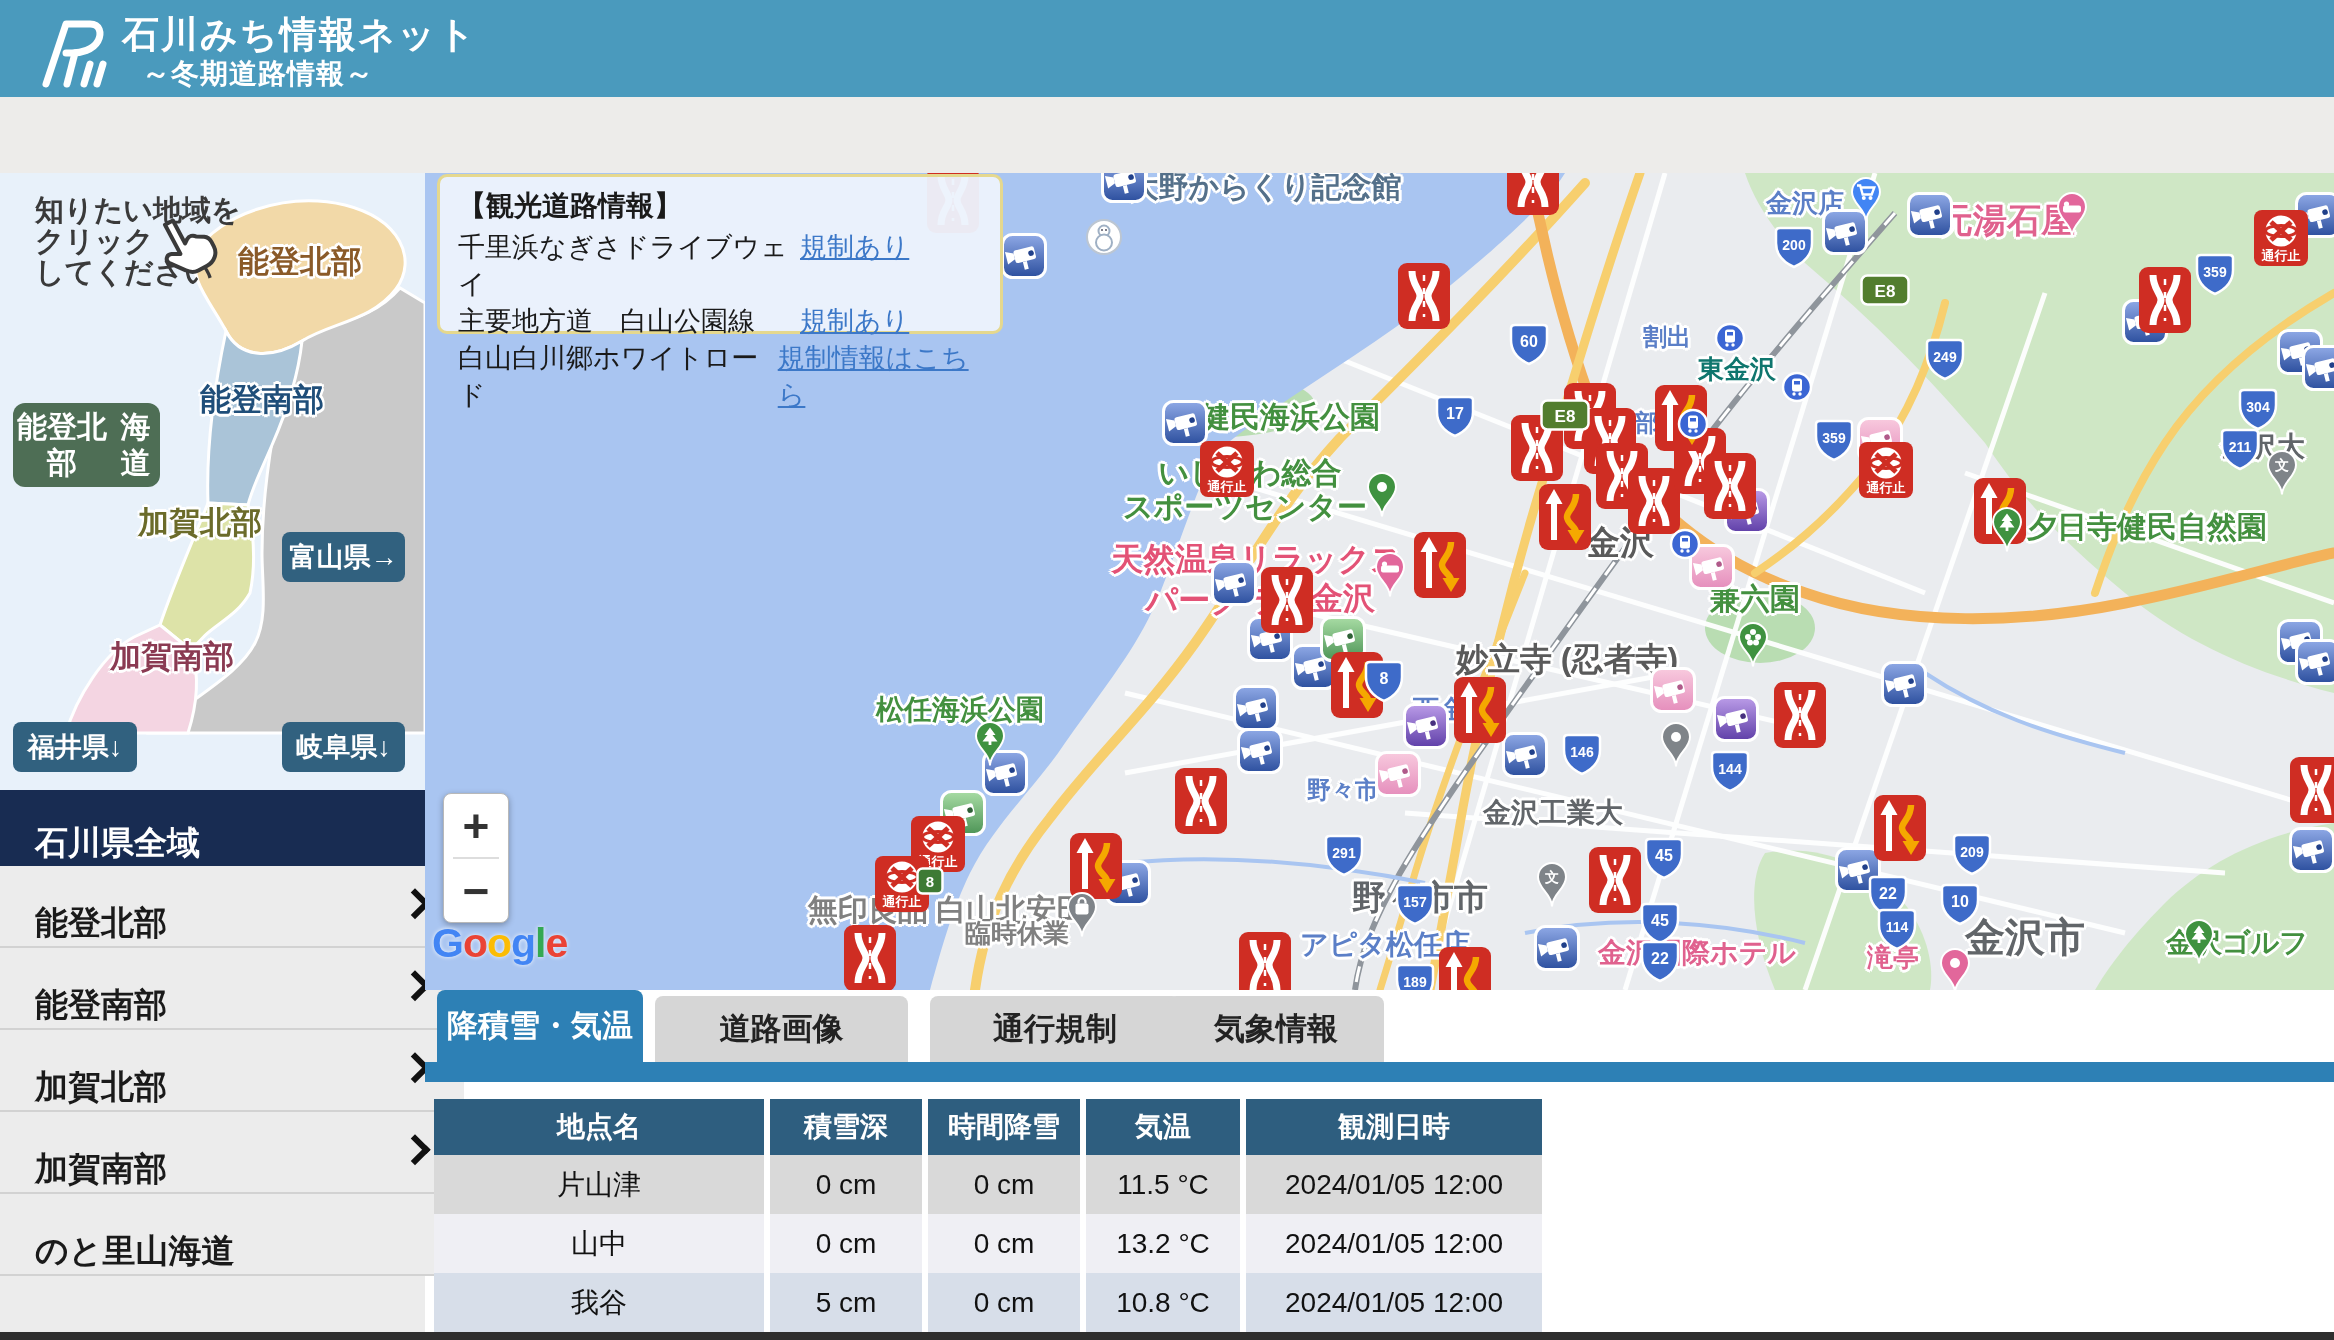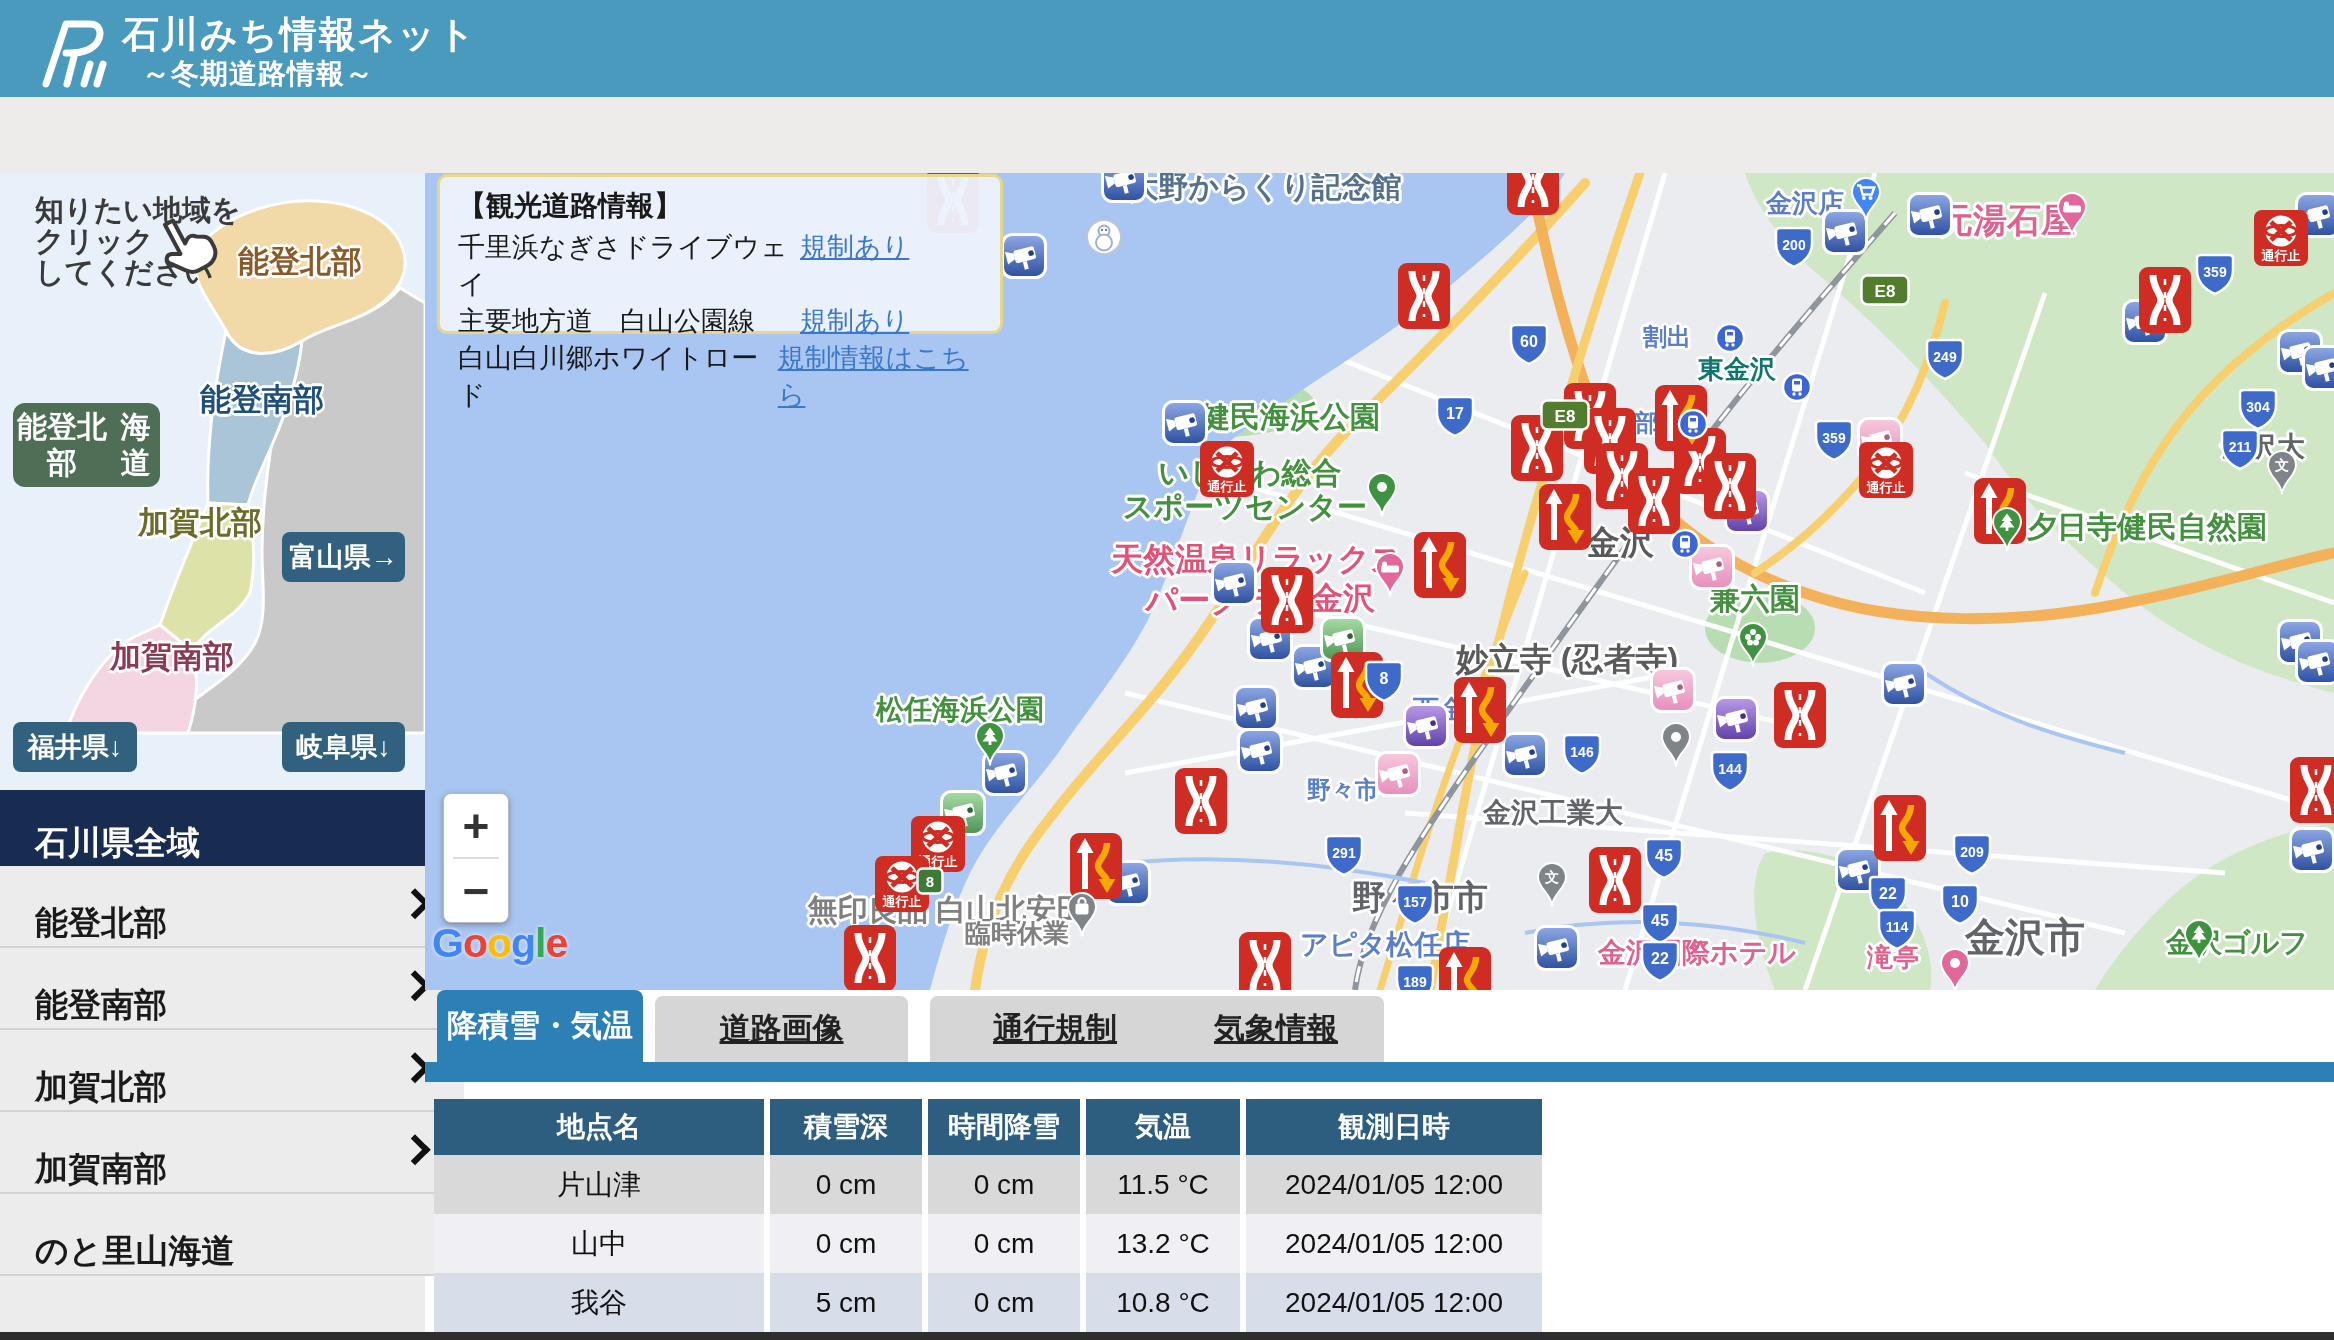--- a/index.html
+++ b/index.html
@@ -52,21 +52,21 @@
      font-size:46px;font-weight:bold;color:#333;cursor:pointer;}
   #zoomdiv{width:46px;height:0;border-top:2px solid #ddd;margin:0 auto;}
   
   #glogo{left:432px;top:920px;font-size:41px;font-weight:bold;letter-spacing:-1px;
      text-shadow:0 0 4px rgba(255,255,255,.9);}
   
   #tabs{left:0px;top:990px;width:2334px;height:72px;}
   .tab{position:absolute;bottom:0;display:flex;align-items:center;justify-content:center;
      font-size:31px;font-weight:bold;border-radius:8px 8px 0 0;cursor:pointer;}
   .tab.on{background:#2d80b5;color:#fff;height:72px;}
-  .tab.off{background:#d6d6d6;color:#222;height:66px;text-decoration:underline;}
+  .tab.off{background:#d6d6d6;color:#222;height:66px;}
   #tabbar{left:425px;top:1062px;width:1909px;height:20px;background:#2d80b5;}
   
   #tbl{left:434px;top:1099px;width:1100px;background:#fff;}
   .trow{display:grid;grid-template-columns:330px 152px 152px 154px 296px;column-gap:6px;}
   .tcell{display:flex;align-items:center;justify-content:center;font-size:28px;color:#111;}
   .thead .tcell{background:#2e5e7f;color:#fff;font-weight:bold;height:56px;}
   .trow.r0 .tcell{background:#d9d9d9;height:59px;}
   .trow.r1 .tcell{background:#efeff4;height:59px;}
   .trow.r2 .tcell{background:#d7dee9;height:59px;}
 </style>

